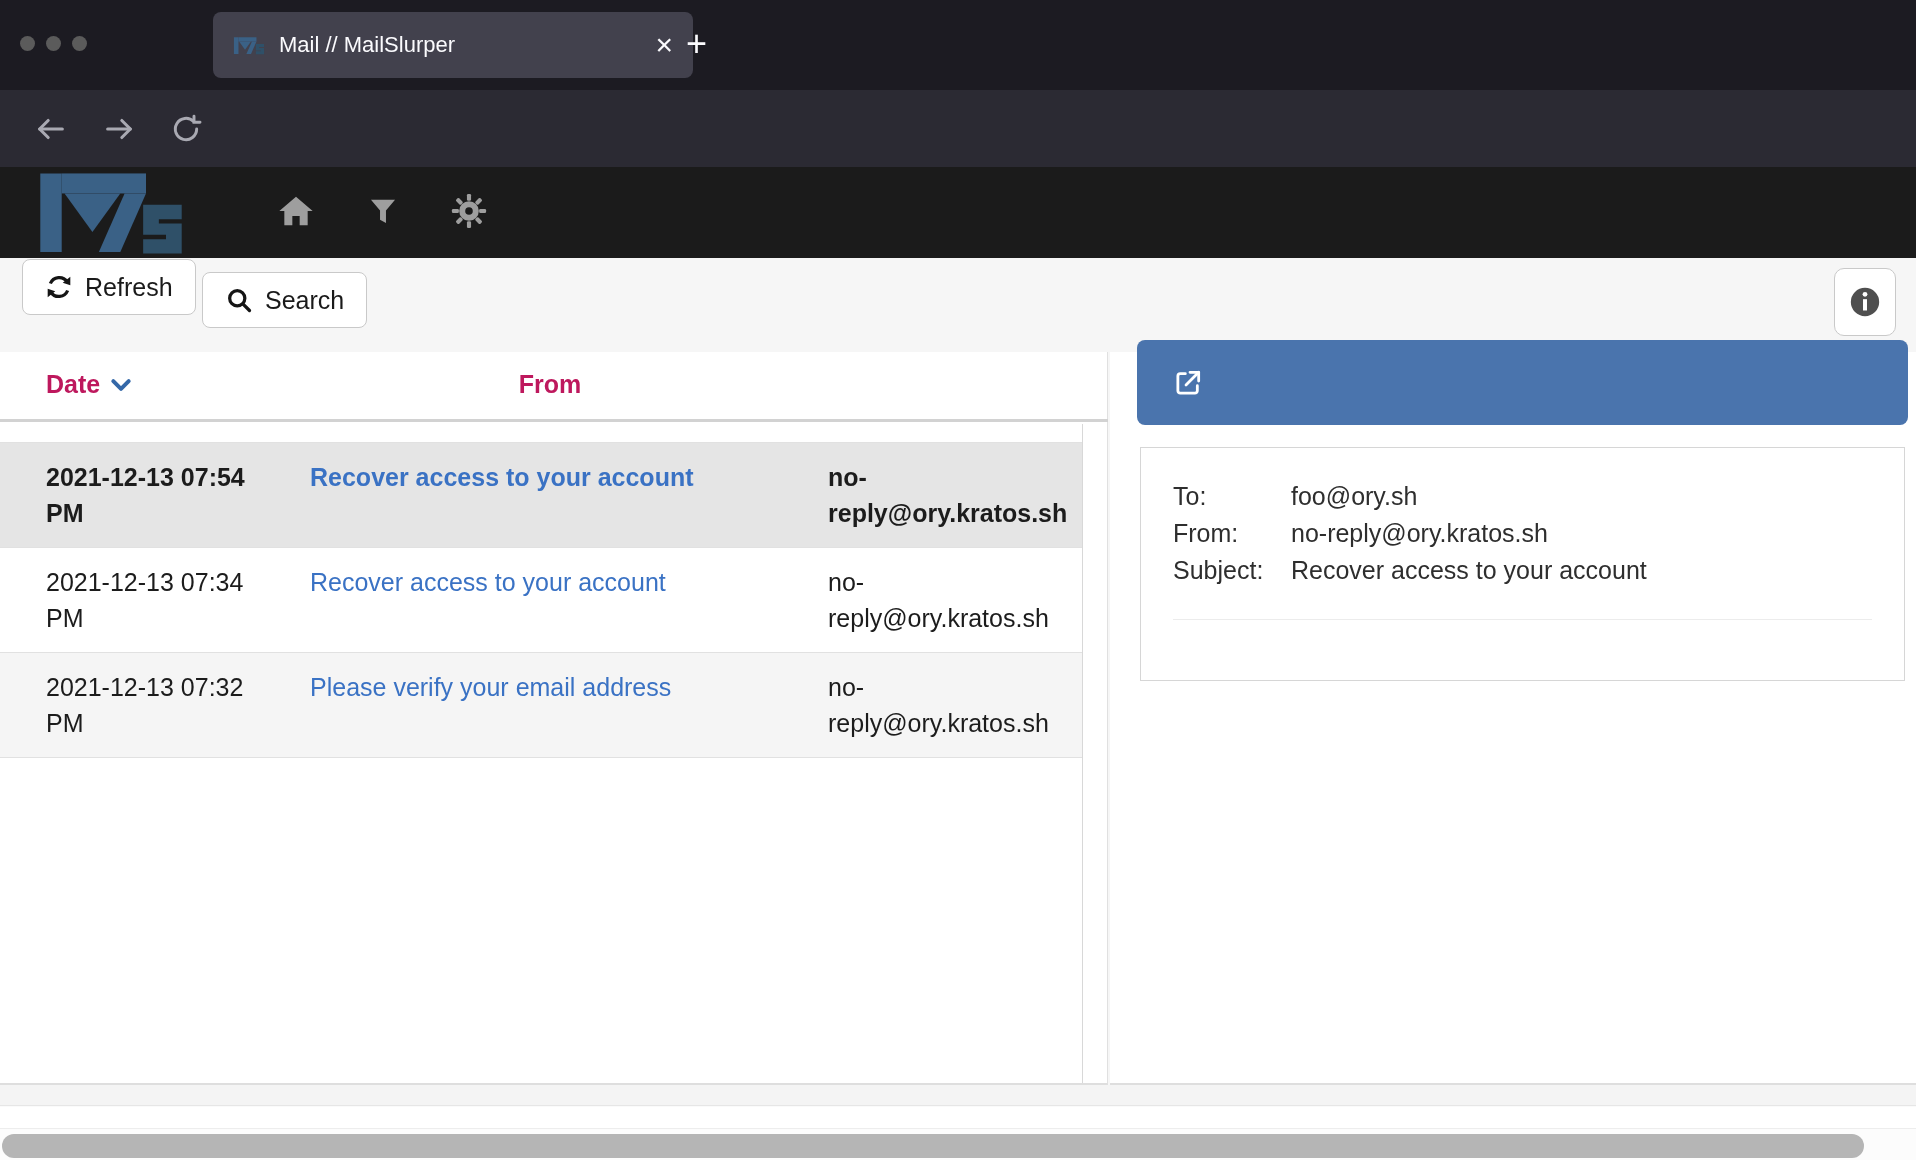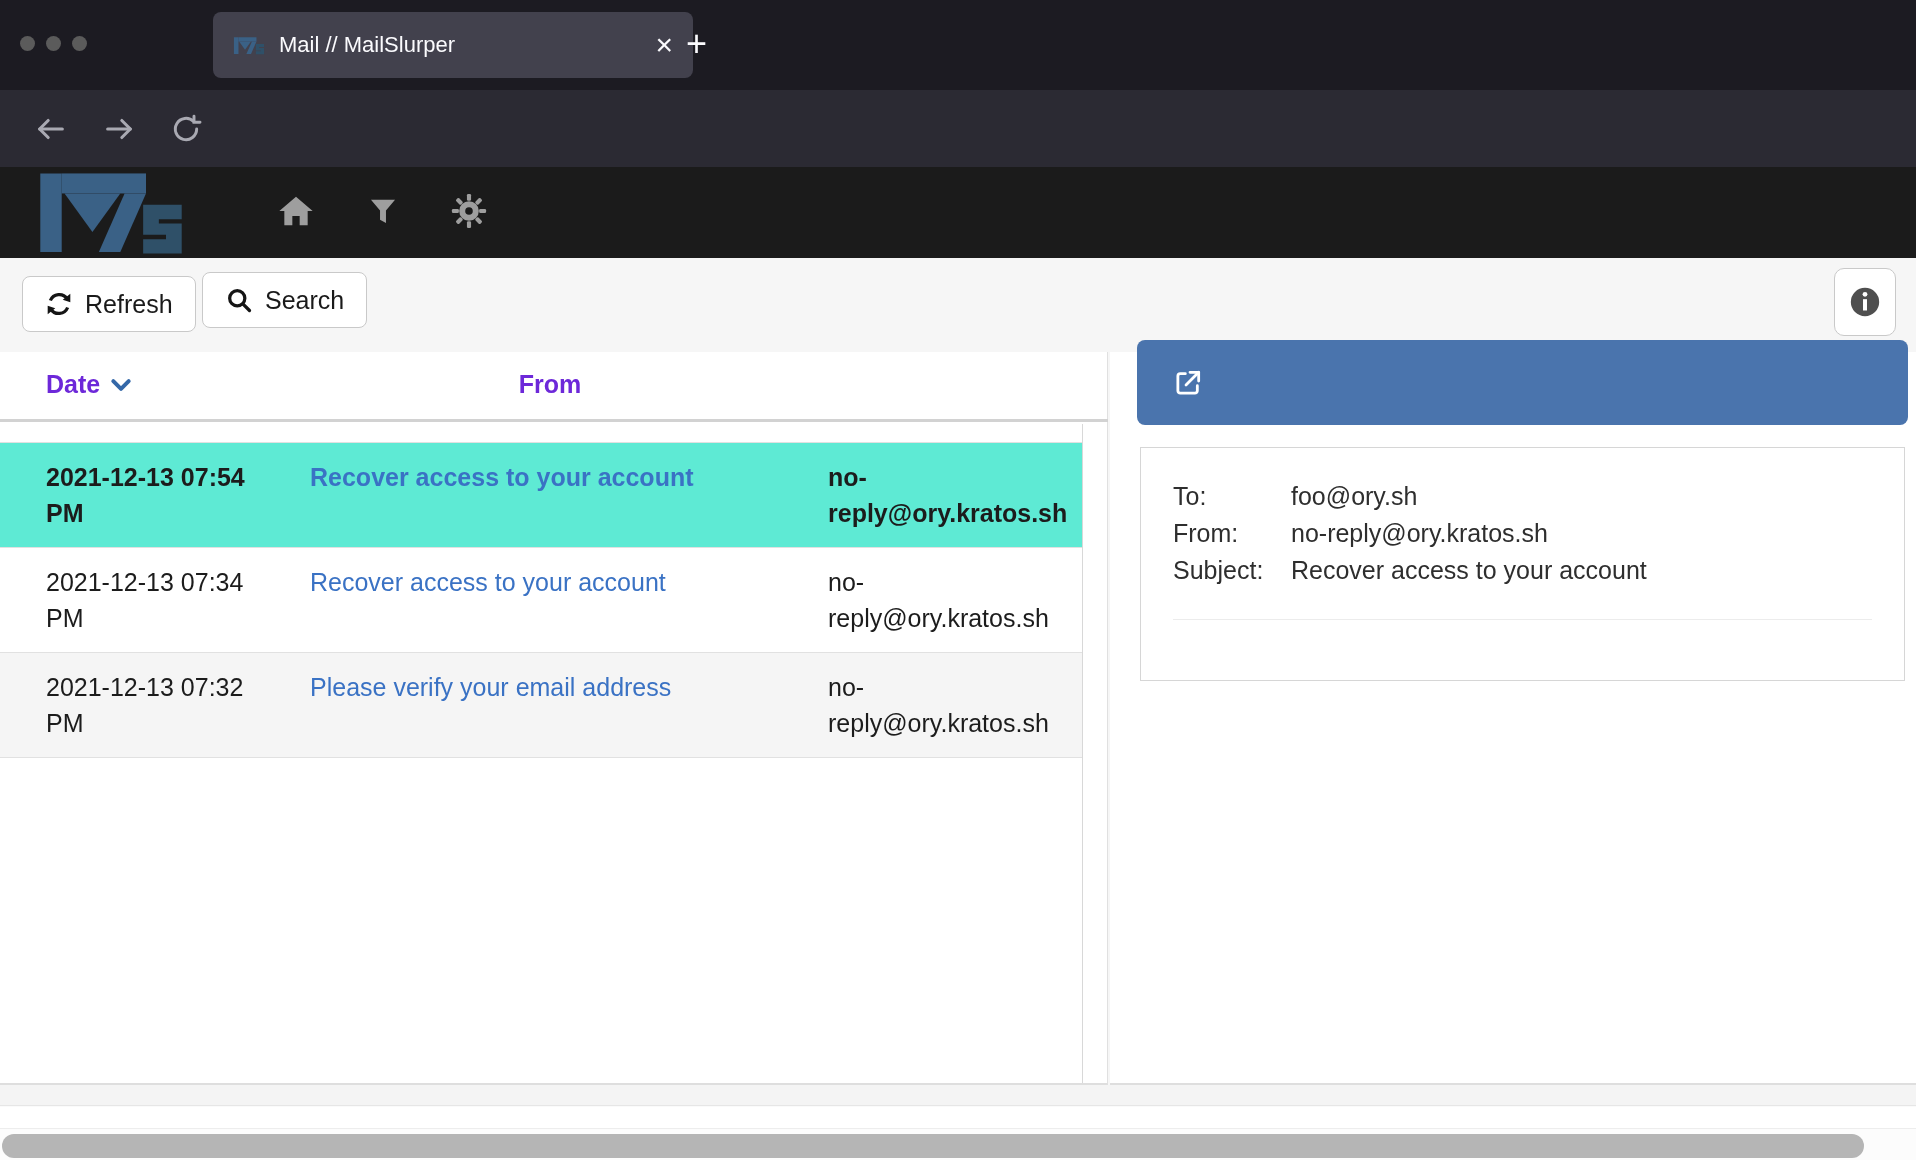--- a/index.html
+++ b/index.html
@@ -30,39 +30,39 @@
   .menu-btn { position:absolute; left:1848px; top:110px; display:flex; flex-direction:column; gap:7px; }
   .menu-btn i { width:34px; height:4px; background:#b0b0b8; border-radius:2px; }
   
   .msbar { position:absolute; left:0; top:167px; width:1916px; height:91px; background:#1b1b1b; }
   .ms-logo { position:absolute; left:36px; top:2px; }
   .ms-nav { position:absolute; left:276px; top:24px; display:flex; gap:50px; align-items:center; }
   
   .toolbar { position:absolute; left:0; top:258px; width:1916px; height:94px; background:#f6f6f6; }
   .btn { display:inline-flex; align-items:center; gap:12px; background:#fff; border:1px solid #c9c9c9;
          border-radius:8px; height:56px; padding:0 22px; font-size:25px; color:#1a1a1a; }
-  .btn-refresh { position:absolute; left:22px; top:18px; }
+  .btn-refresh { position:absolute; left:22px; top:1px; }
   .btn-search  { position:absolute; left:202px; top:14px; }
   .btn-info { position:absolute; right:20px; top:10px; width:62px; height:68px; border-radius:10px;
               display:flex; align-items:center; justify-content:center; padding:0; }
   
   .left-panel { position:absolute; left:0; top:352px; width:1108px; height:733px; background:#fff;
                 border-right:1px solid #e0e0e0; border-bottom:2px solid #dedede; }
   .gutter-line { position:absolute; left:1082px; top:72px; bottom:0; width:1px; background:#d8d8d8; }
   .list-header { display:grid; grid-template-columns:280px 540px 262px; padding-top:18px;
-                 font-size:25px; font-weight:bold; color:#6d28d9;
+                 font-size:25px; font-weight:bold; color:#be185d;
                  border-bottom:3px solid #d2d2d2; padding-bottom:20px; width:1108px; }
   .list-header .h-date { padding-left:46px; display:flex; align-items:center; gap:10px; }
   .list-header .h-subject { padding-left:30px; }
   .list-header .h-from { text-align:center; }
   .rows { margin-top:20px; width:1082px; }
   .mail-row { display:grid; grid-template-columns:280px 540px 262px; font-size:25px; line-height:36px;
               padding:16px 0; border-bottom:1px solid #e1e1e1; background:#fff; }
   .mail-row:first-child { border-top:1px solid #e1e1e1; }
-  .mail-row.selected { background:#5eead4; font-weight:bold; }
+  .mail-row.selected { background:#e5e5e5; font-weight:bold; }
   .mail-row.striped { background:#f5f5f5; }
   .cell.date { padding-left:46px; padding-right:10px; color:#1c1c1c; }
   .cell.subject { padding-left:30px; padding-right:20px; color:#3a72c4; cursor:pointer; }
   .cell.from { padding-left:8px; padding-right:14px; color:#1c1c1c; overflow-wrap:break-word; }
   
   .right-panel { position:absolute; left:1110px; top:352px; width:806px; height:733px; background:#fff;
                  border-bottom:2px solid #dedede; }
   .details-header { margin:-12px 8px 0 27px; height:85px; background:#4a74ad; border-radius:8px;
                     display:flex; align-items:center; padding:0 26px 0 35px; }
   .details-title { color:#fff; font-size:27px; font-weight:bold; flex:1; }

